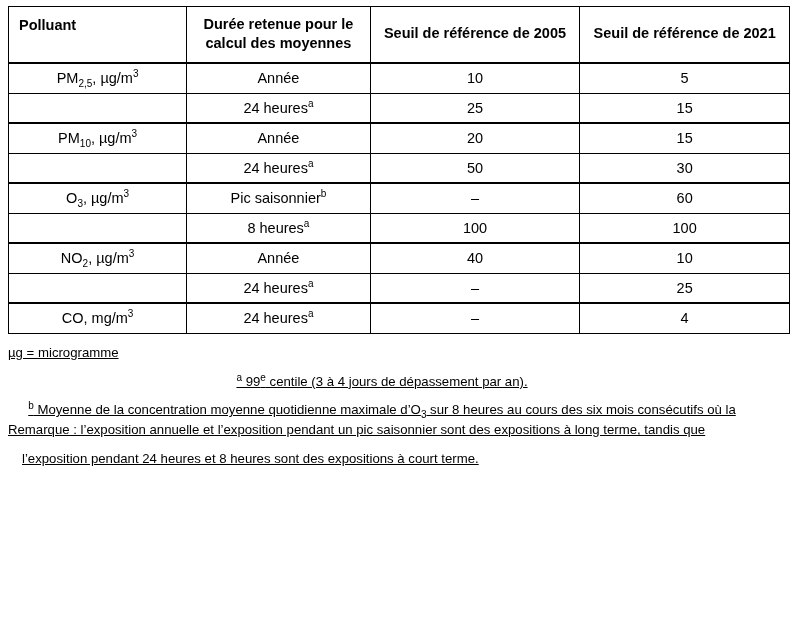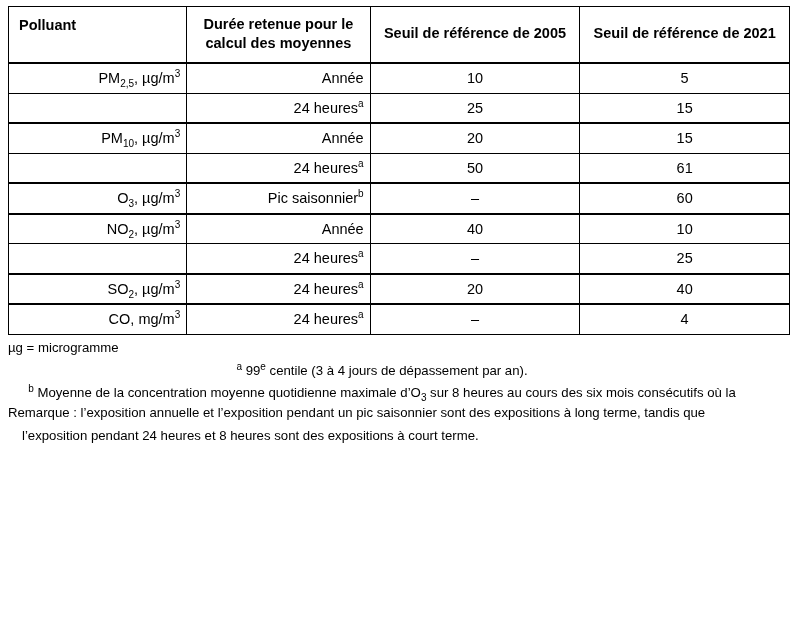--- a/index.html
+++ b/index.html
@@ -42,27 +42,27 @@
     padding-top: 8px;
     padding-bottom: 10px;
   }
   table.aqg thead th.left {
     text-align: left;
     vertical-align: top;
     padding-left: 10px;
     padding-top: 9px;
   }
   td.pollutant {
-    text-align: right;
+    text-align: center;
     padding-left: 10px;
     vertical-align: middle;
     white-space: nowrap;
   }
   td.period {
-    text-align: right;
+    text-align: center;
   }
   td.value {
     text-align: center;
   }
   
   tr.group-start > td {
     border-top: 2px solid #000000;
   }
   thead tr th {
     border-bottom: 2px solid #000000;
@@ -73,21 +73,22 @@
   }
   sup { vertical-align: super; }
   sub { vertical-align: sub; }
 
   .notes {
     margin-top: 3px;
     font-size: 13.2px;
     line-height: 1.42;
   }
   .notes .note {
-    margin: 4px 0 1px 0;
+    margin: 10px 0 1px 0;
+    text-decoration: underline;
   }
   .notes .note.hang {
     padding-left: 14px;
     text-indent: -14px;
     text-align: center;
   }
   .notes .note.remark {
     padding-left: 0;
     margin-top: 1px;
   }
@@ -135,45 +136,45 @@
         <tr class="group-start">
           <td class="pollutant">PM<sub>10</sub>, µg/m<sup>3</sup></td>
           <td class="period">Année</td>
           <td class="value">20</td>
           <td class="value">15</td>
         </tr>
         <tr>
           <td class="pollutant"></td>
           <td class="period">24 heures<sup>a</sup></td>
           <td class="value">50</td>
-          <td class="value">61</td>
+          <td class="value">30</td>
         </tr>
         <tr class="group-start">
           <td class="pollutant">O<sub>3</sub>, µg/m<sup>3</sup></td>
           <td class="period">Pic saisonnier<sup>b</sup></td>
           <td class="value">–</td>
           <td class="value">60</td>
+        </tr>
+        <tr>
+          <td class="pollutant"></td>
+          <td class="period">8 heures<sup>a</sup></td>
+          <td class="value">100</td>
+          <td class="value">100</td>
         </tr>
         <tr class="group-start">
           <td class="pollutant">NO<sub>2</sub>, µg/m<sup>3</sup></td>
           <td class="period">Année</td>
           <td class="value">40</td>
           <td class="value">10</td>
         </tr>
         <tr>
           <td class="pollutant"></td>
           <td class="period">24 heures<sup>a</sup></td>
           <td class="value">–</td>
           <td class="value">25</td>
-        </tr>
-        <tr class="group-start">
-          <td class="pollutant">SO<sub>2</sub>, µg/m<sup>3</sup></td>
-          <td class="period">24 heures<sup>a</sup></td>
-          <td class="value">20</td>
-          <td class="value">40</td>
         </tr>
         <tr class="group-start">
           <td class="pollutant">CO, mg/m<sup>3</sup></td>
           <td class="period">24 heures<sup>a</sup></td>
           <td class="value">–</td>
           <td class="value">4</td>
         </tr>
       </tbody>
   </table>
 

